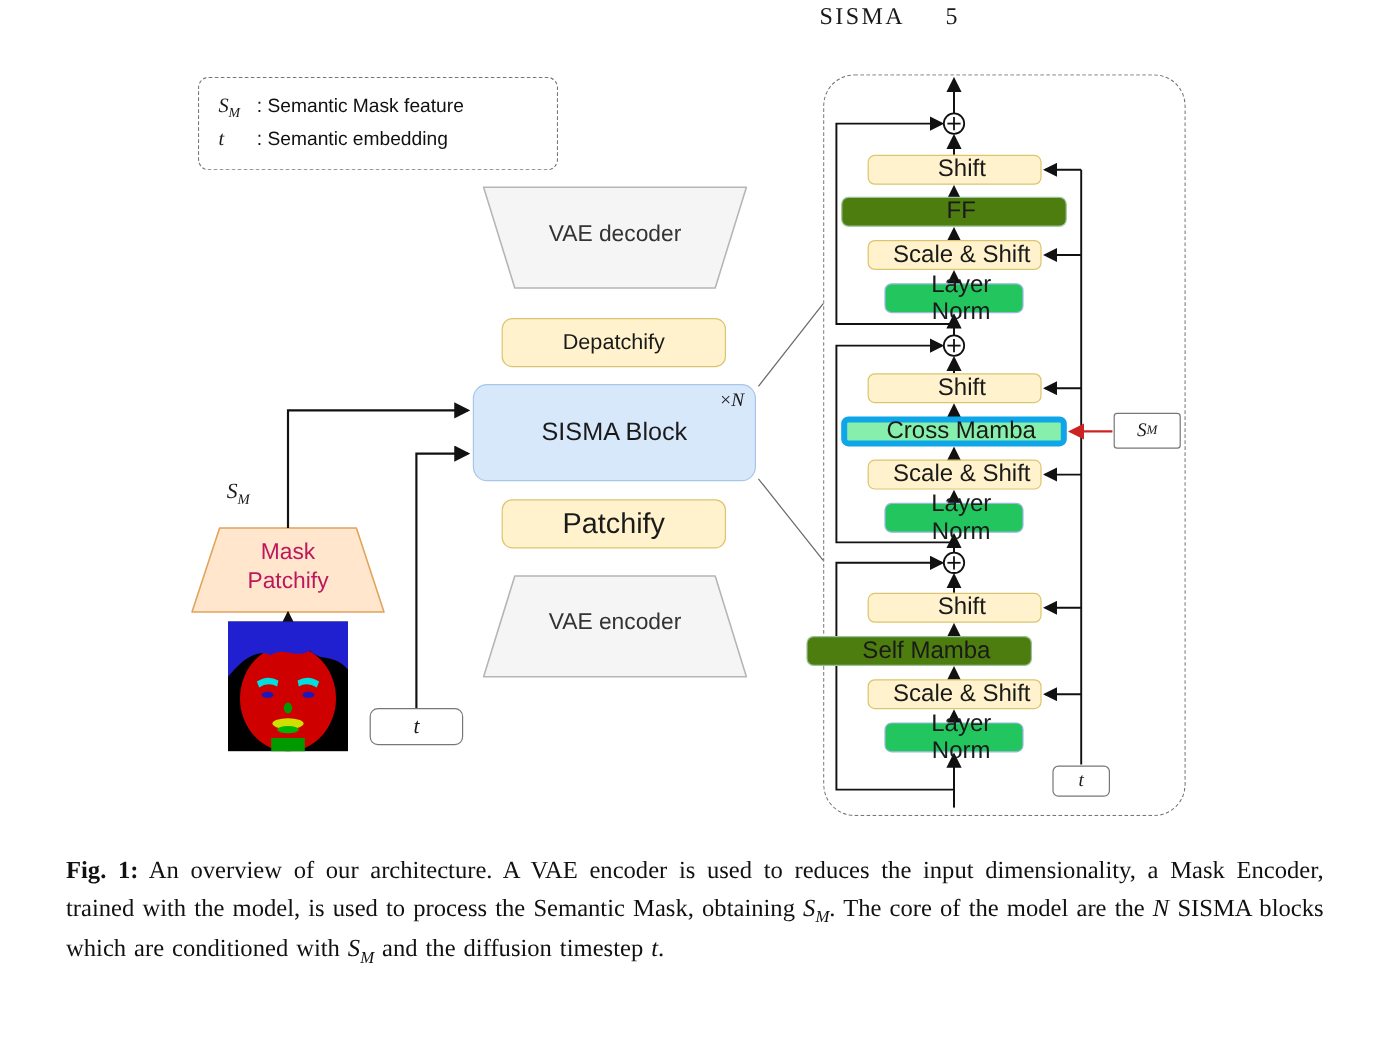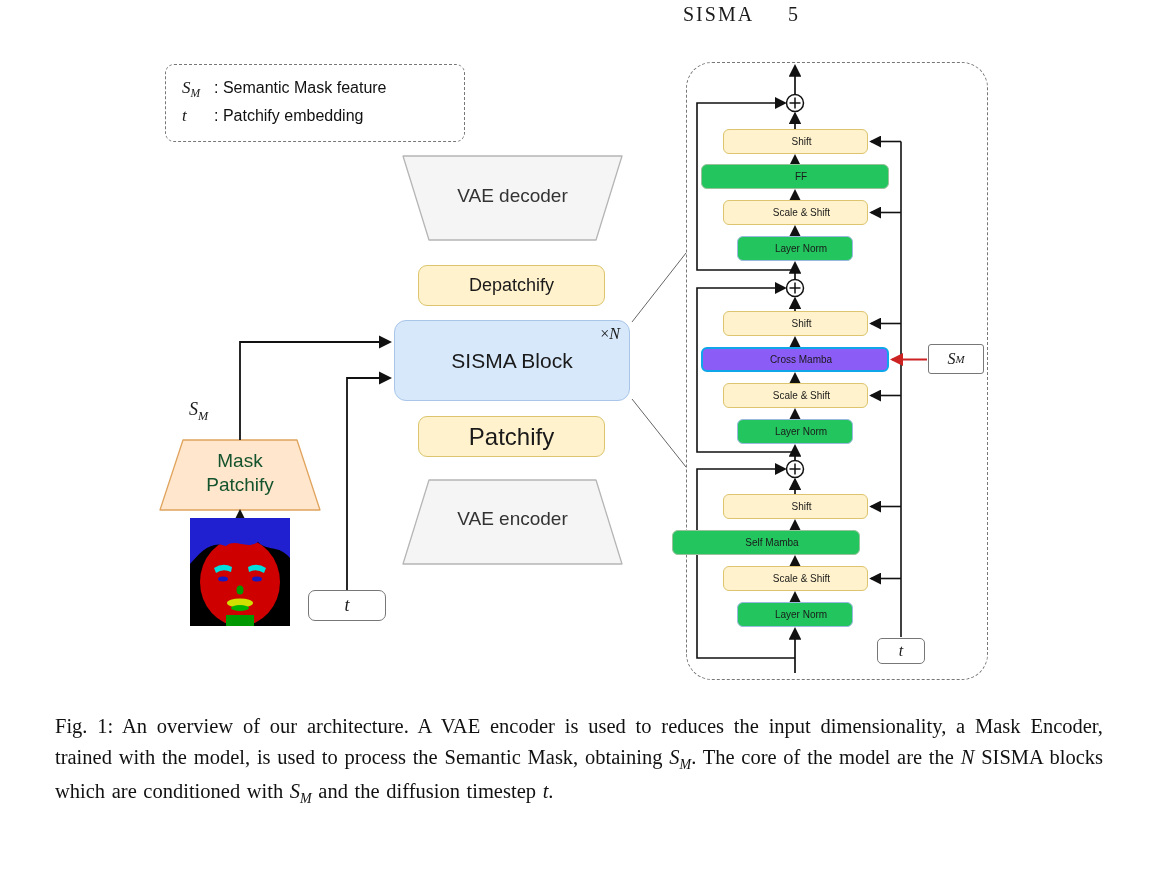--- a/index.html
+++ b/index.html
@@ -20,41 +20,41 @@
     border:1.4px dashed #777; border-radius:9px; padding:10px 16px;
     display:flex; flex-direction:column; justify-content:space-around; }
   .legend-row { display:flex; align-items:baseline; font-size:16px; }
   .legend-sym { display:inline-block; width:32px; font-size:17px; }
   .legend-desc { color:#111; }
 
   
   .box { position:absolute; display:flex; align-items:center; justify-content:center; text-align:center; }
   .yellow { background:#FFF2CC; border:1px solid #DCC56E; }
   .blue   { background:#22c55e; border:1px solid #9BB8DE; }
-  .green  { background:#22c55e; border:1px solid #9AC29A; }
-  .redbx  { background:#8b5cf6; border:2px solid #0ea5e9; }
+  .green  { background:#4d7c0f; border:1px solid #9AC29A; }
+  .redbx  { background:#86efac; border:5px solid #0ea5e9; }
   .whitebx{ background:#ffffff; border:1.2px solid #777; }
 
   
   .b-depatchify { left:418px; top:265px; width:187px; height:41px; border-radius:9px; font-size:18px; }
   .b-patchify   { left:418px; top:416px; width:187px; height:41px; border-radius:9px; font-size:24px; }
   .b-sisma { left:394px; top:320px; width:236px; height:81px; border-radius:12px;
     background:#D7E8FB; border:1px solid #A9C6E9; font-size:21px; }
   .sisma-repeat { position:absolute; right:9px; top:4px; font-size:16px; font-family:"Liberation Serif",serif; }
   .trap-label { position:absolute; text-align:center; font-size:19px; color:#333; }
   .lbl-vaedec { left:403px; top:185px; width:219px; }
   .lbl-vaeenc { left:403px; top:508px; width:219px; }
-  .lbl-maskenc { left:160px; top:449px; width:160px; font-size:19px; line-height:1.25; color:#14532d; }
+  .lbl-maskenc { left:160px; top:449px; width:160px; font-size:19px; line-height:1.25; color:#be185d; }
   .sm-label-left { position:absolute; left:189px; top:399px; font-size:18px; }
   .t-box-left { left:308px; top:590px; width:78px; height:31px; border-radius:7px; font-size:18px; }
 
   
   .panel { position:absolute; left:686px; top:62px; width:302px; height:618px;
     border:1.5px dashed #777; border-radius:26px; }
-  .pb { border-radius:6px; font-size:10px;padding-left:12px; }
+  .pb { border-radius:6px; font-size:20px;padding-left:12px; }
   .b-ln1 { left:737px; top:602px; width:116px; height:25px; }
   .b-ss1 { left:723px; top:566px; width:145px; height:25px; }
   .b-selfmamba { left:672px; top:530px; width:188px; height:25px; }
   .b-sh1 { left:723px; top:494px; width:145px; height:25px; }
   .b-ln2 { left:737px; top:419px; width:116px; height:25px; }
   .b-ss2 { left:723px; top:383px; width:145px; height:25px; }
   .b-crossmamba { left:701px; top:347px; width:188px; height:25px; }
   .b-sh2 { left:723px; top:311px; width:145px; height:25px; }
   .b-ln3 { left:737px; top:236px; width:116px; height:25px; }
   .b-ss3 { left:723px; top:200px; width:145px; height:25px; }
@@ -63,21 +63,21 @@
   .t-box-right { left:877px; top:638px; width:48px; height:26px; border-radius:5px; font-size:16px; }
   .sm-box-right { left:928px; top:344px; width:56px; height:30px; border-radius:3px; font-size:16px; }
 
   svg.layer { position:absolute; left:0; top:0; z-index:1; }
   .box, .trap-label, .sm-label-left, .legend { z-index:2; }
 
   
   .caption { position:absolute; left:55px; top:711px; width:1048px;
     font-family:"Liberation Serif",serif; font-size:20.5px; line-height:1.53;
     text-align:justify; color:#111; word-spacing:1.5px; }
-  .caption b { font-weight:normal; }
+  .caption b { font-weight:bold; }
 </style>
 </head>
 <body>
 
 <span class="running-title">SISMA</span>
 <span class="page-number">5</span>
 
 <svg class="layer" width="1150" height="700" viewBox="0 0 1150 700">
   <defs>
     <marker id="arrB" viewBox="0 0 10 10" refX="8.5" refY="5" markerWidth="7.5" markerHeight="7.5" orient="auto-start-reverse">
@@ -169,21 +169,21 @@
   </g>
 </svg>
 
 <div class="legend">
   <div class="legend-row">
     <span class="legend-sym"><span class="mi">S</span><sub class="mi">M</sub></span>
     <span class="legend-desc">: Semantic Mask feature</span>
   </div>
   <div class="legend-row">
     <span class="legend-sym"><span class="mi">t</span><sub class="mi"></sub></span>
-    <span class="legend-desc">: Patchify embedding</span>
+    <span class="legend-desc">: Semantic embedding</span>
   </div>
 </div>
 
 <div class="trap-label lbl-vaedec">VAE decoder</div>
 <div class="box yellow b-depatchify">Depatchify</div>
 
 <div class="box b-sisma">
   <span>SISMA Block</span>
   <span class="sisma-repeat"><span>×</span><i>N</i></span>
 </div>

